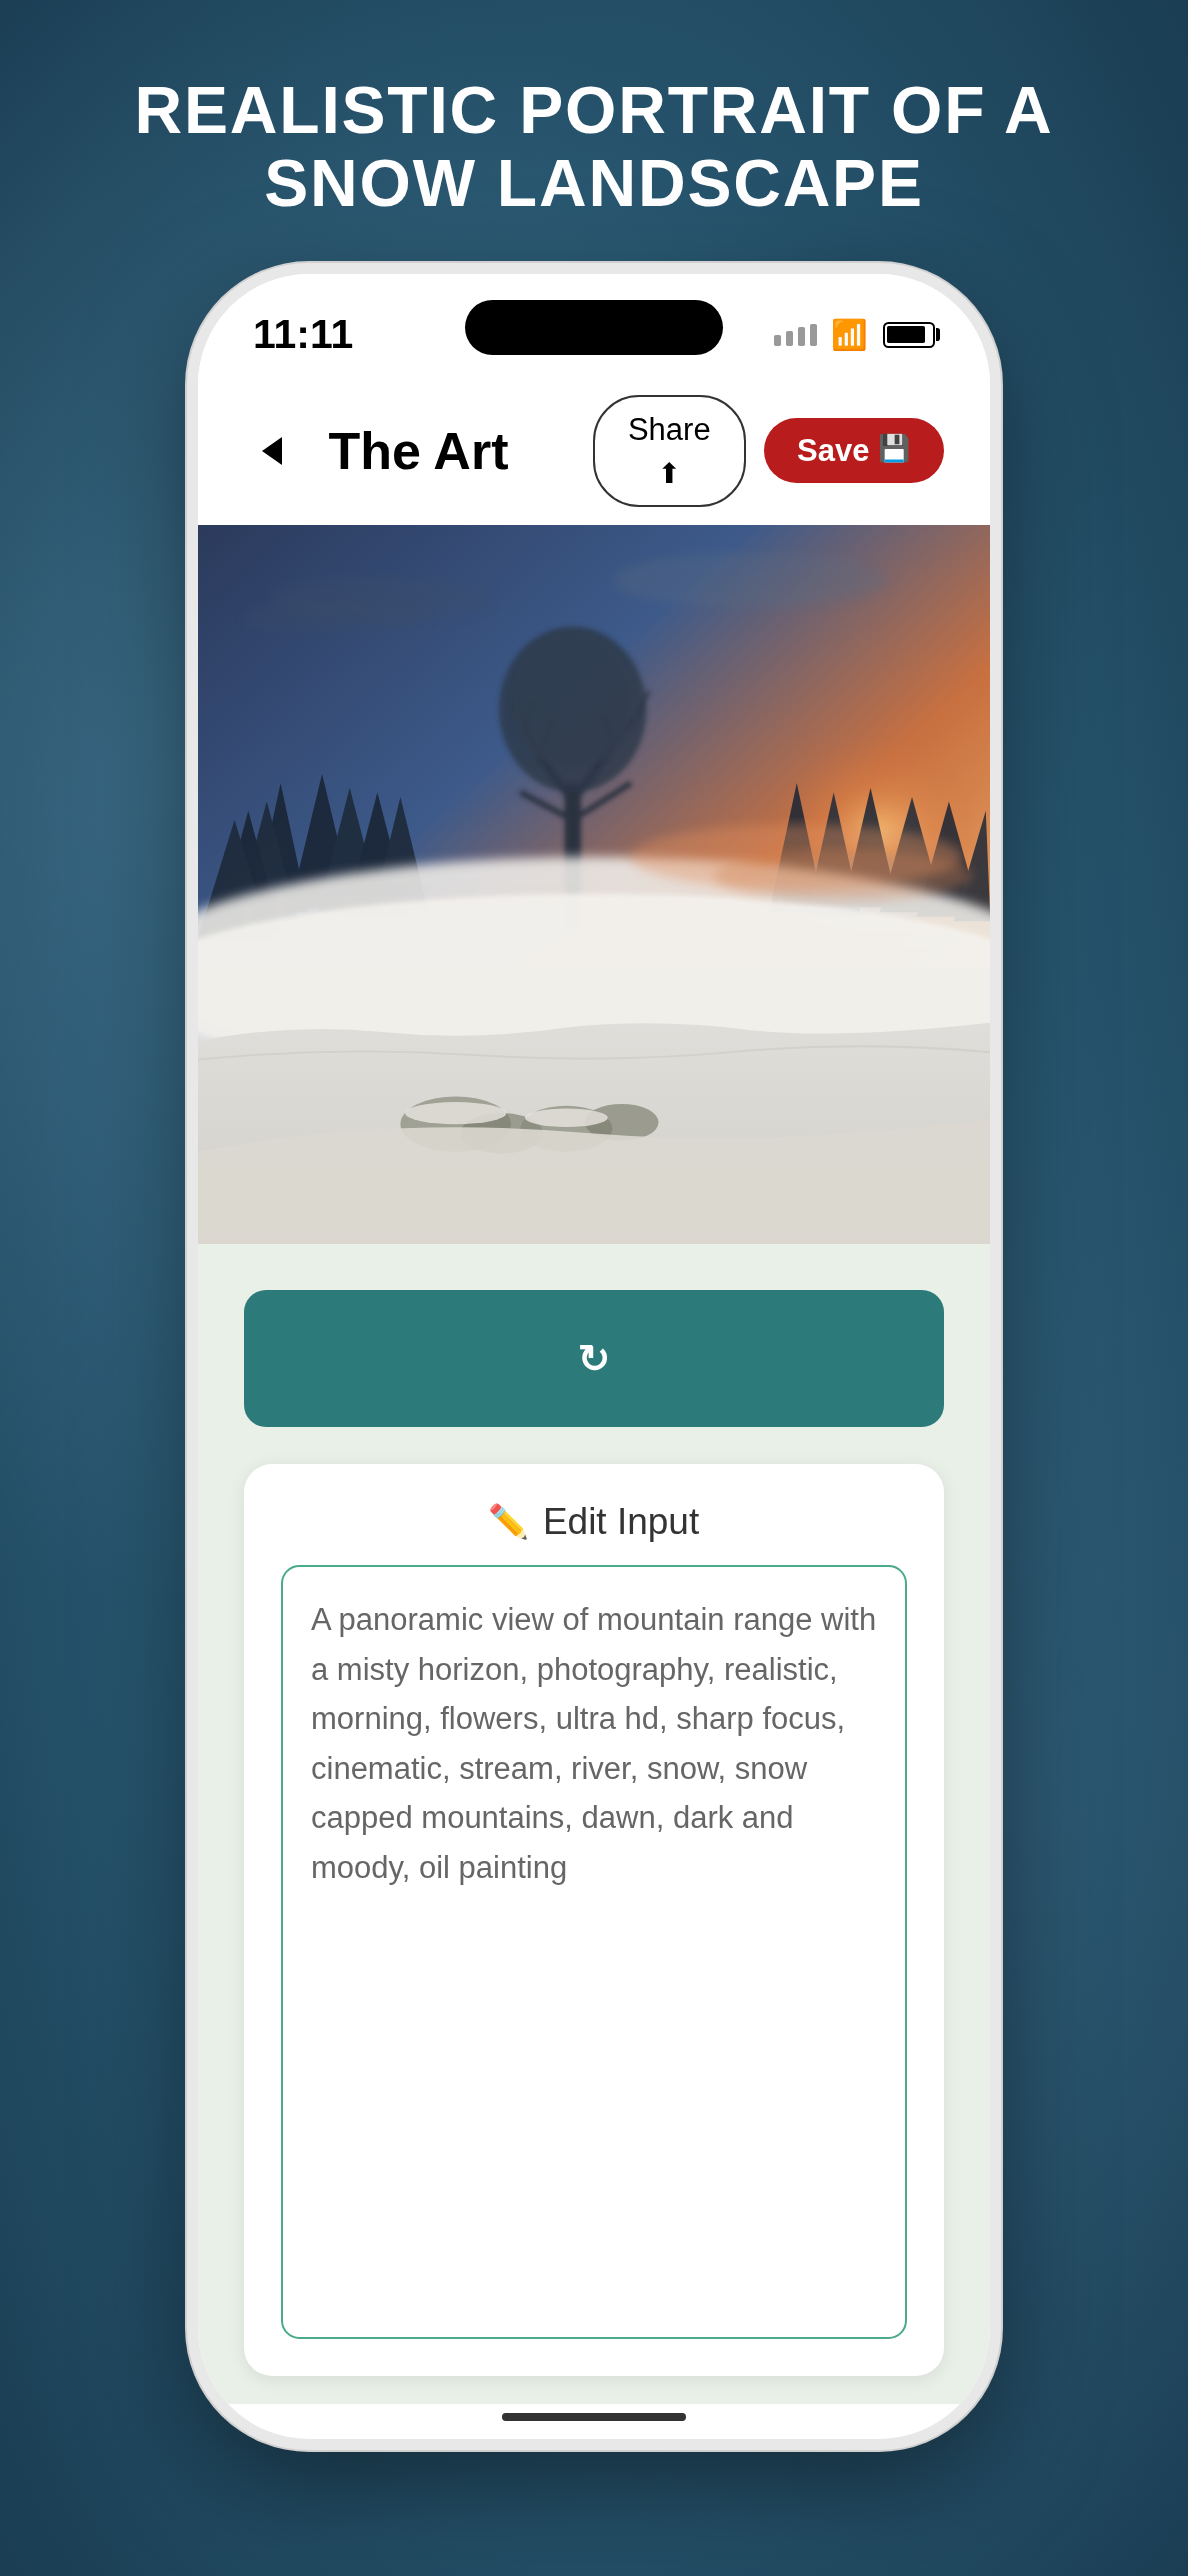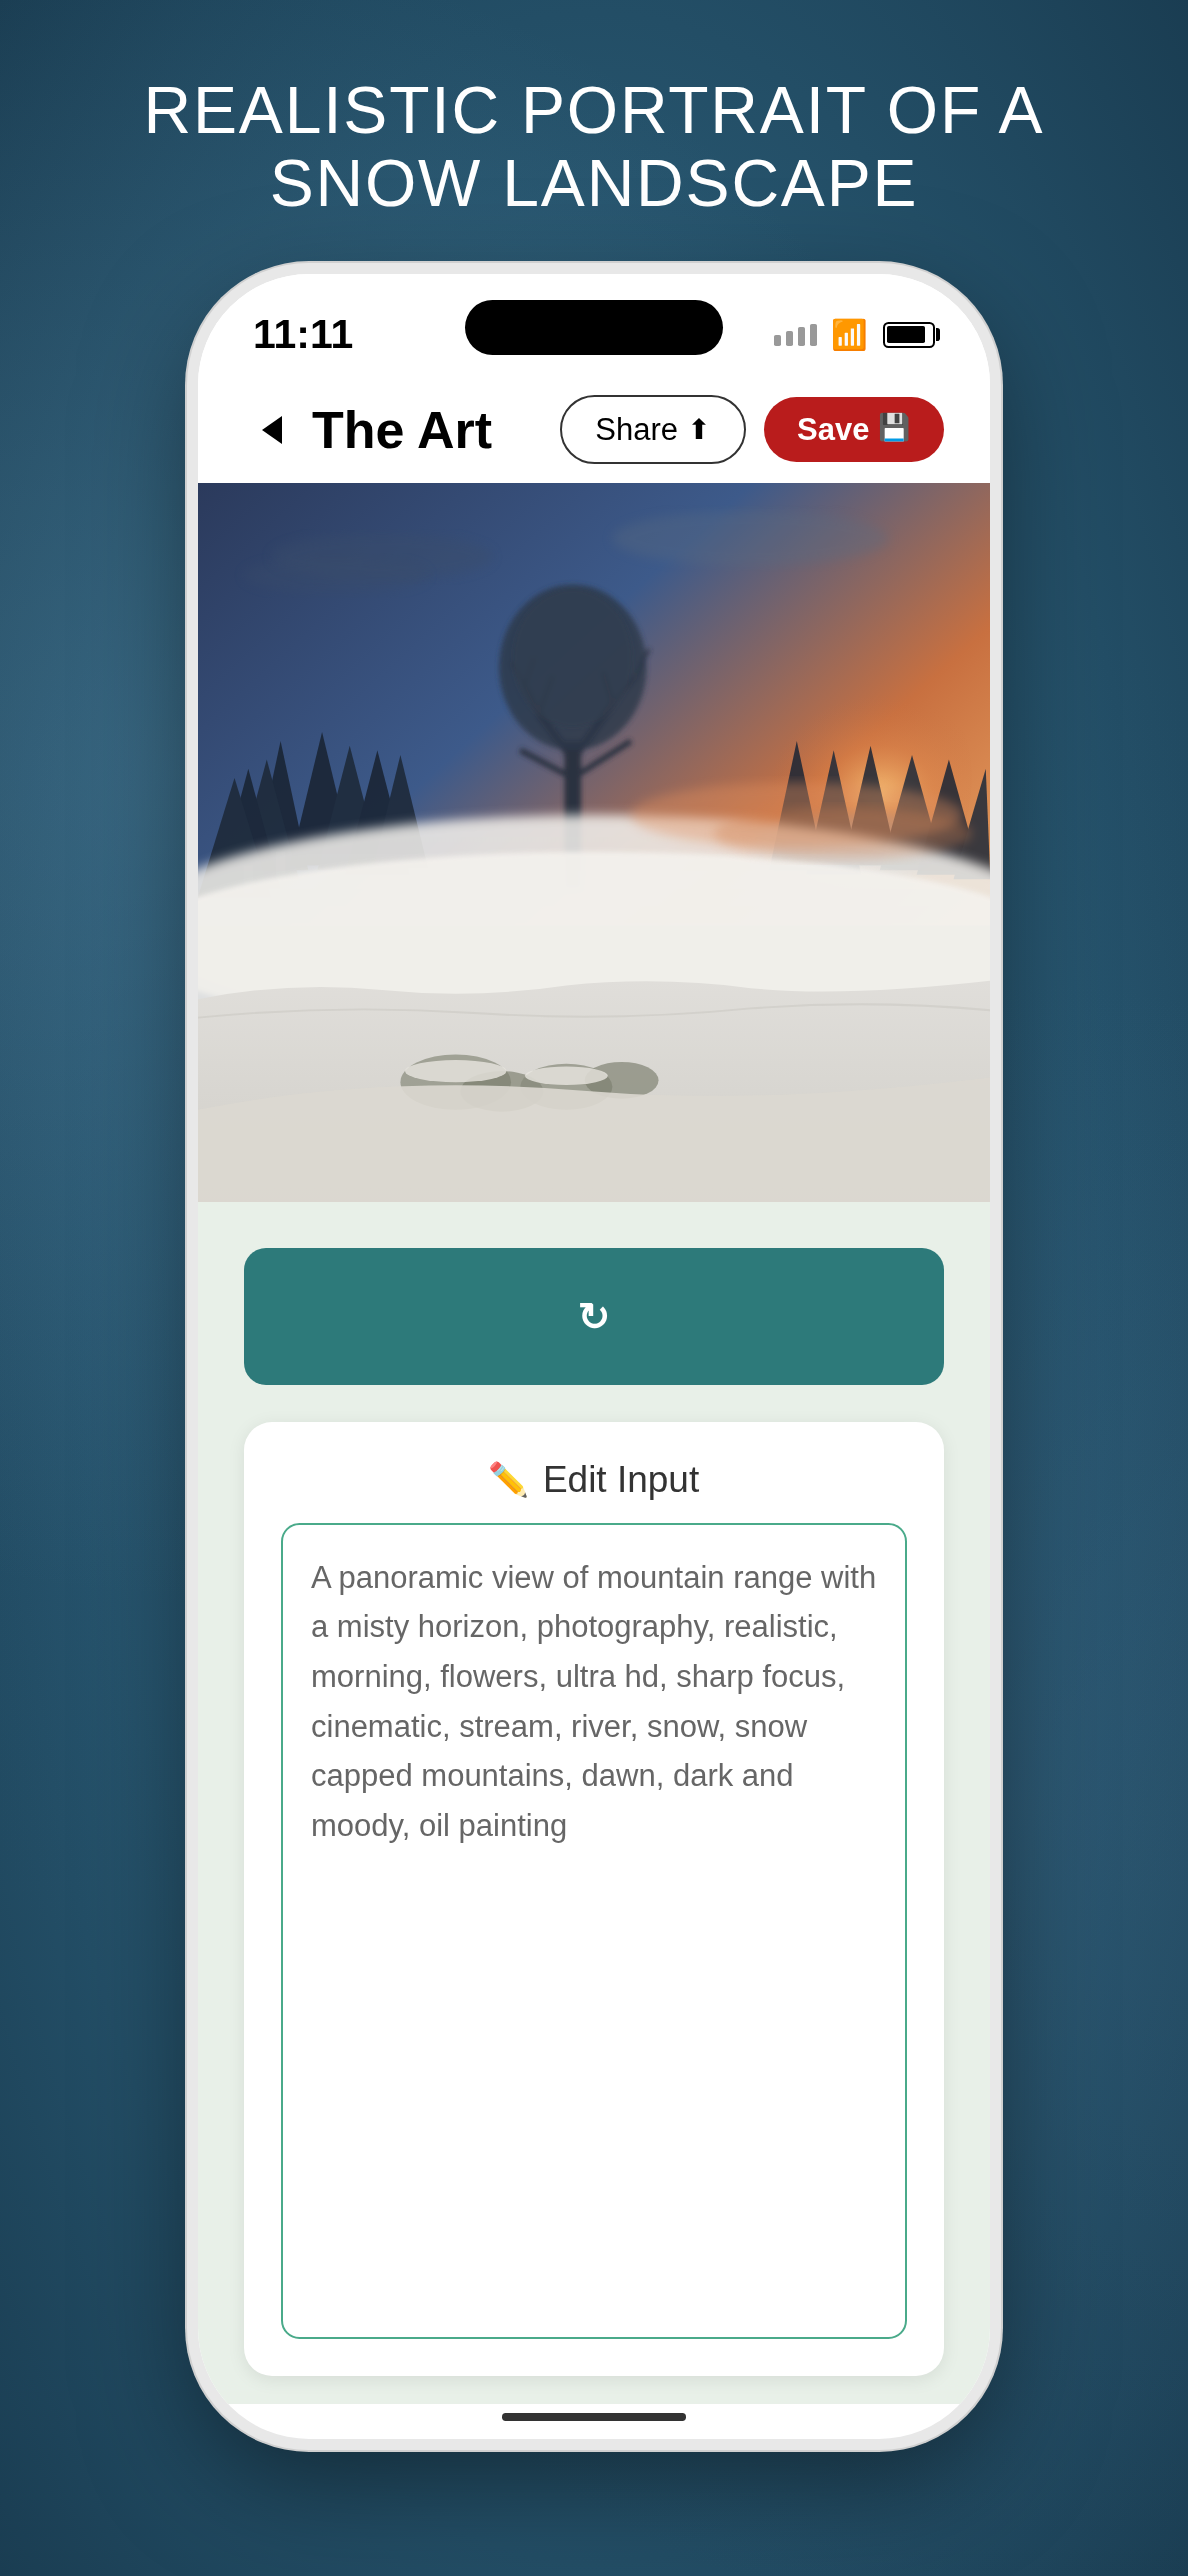--- a/index.html
+++ b/index.html
@@ -26,21 +26,21 @@
       background: 
         radial-gradient(circle at 15% 30%, rgba(100,150,180,0.3) 0%, transparent 40%),
         radial-gradient(circle at 85% 70%, rgba(60,100,130,0.3) 0%, transparent 40%),
         radial-gradient(circle at 50% 50%, rgba(40,80,110,0.2) 0%, transparent 60%);
       pointer-events: none;
     }
 
     .page-title {
       color: white;
       font-size: 66px;
-      font-weight: 400;
+      font-weight: 700;
       text-align: center;
       letter-spacing: 1.8px;
       margin-top: 74px;
       margin-bottom: 55px;
       line-height: 1.1;
       text-transform: uppercase;
       padding: 0 92px;
       position: relative;
       z-index: 1;
     }
@@ -191,20 +191,21 @@
       border: 2.3px solid #333;
       border-radius: 46px;
       background: white;
       font-size: 31px;
       font-weight: 500;
       color: #000;
       cursor: pointer;
       display: flex;
       align-items: center;
       gap: 9.2px;
+      flex-direction: column;
     }
 
     .share-icon {
       font-size: 28px;
     }
 
     .save-button {
       padding: 14.7px 33px;
       border: none;
       border-radius: 46px;

